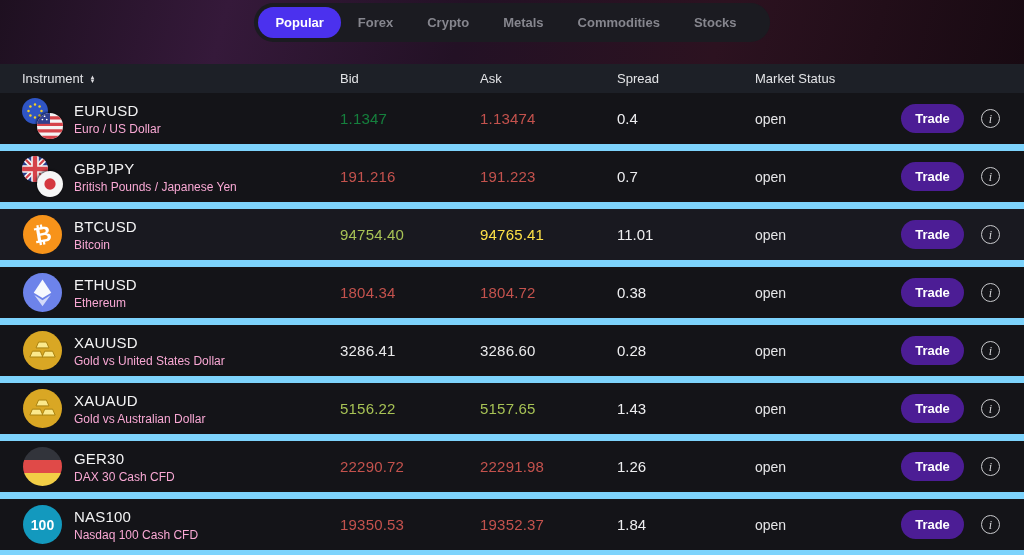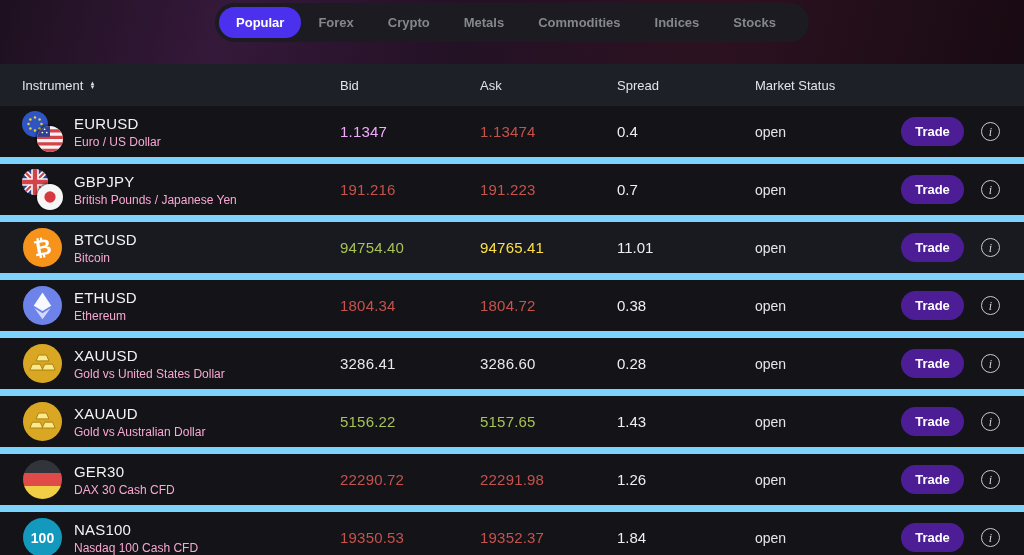--- a/index.html
+++ b/index.html
@@ -29,21 +29,21 @@
   }
   .tab.active { color:#ffffff; }
   
   .grid-cols {
     display:grid;
     grid-template-columns:318px 140px 137px 138px 146px 73px 1fr;
     align-items:center;
     padding:0 18px 0 22px;
   }
   .thead {
-    height:42px; background:#1d2027;
+    height:29px; background:#1d2027;
     font-size:13px; color:#e3e4e7;
   }
   .th { display:flex; align-items:center; gap:6px; }
   .sort { display:inline-flex; flex-direction:column; line-height:4px; font-size:6px; color:#dcdce0; cursor:pointer; }
   .rows { background:#121215; }
   .row {
     height:58px; background:#141418;
     border-bottom:7px solid #7dd3fc;
   }
   .row.hl { background:#191920; }
@@ -76,21 +76,20 @@
 </head>
 <body>
 
 <div class="top">
   <nav class="tabs" id="tabbar">
       <button class="tab active" style="background: rgb(75, 49, 238);">Popular</button>
       <button class="tab">Forex</button>
       <button class="tab">Crypto</button>
       <button class="tab">Metals</button>
       <button class="tab">Commodities</button>
-      <button class="tab">Indices</button>
       <button class="tab">Stocks</button>
     </nav>
 </div>
 
 <div class="thead grid-cols">
   <div class="th">
     <span>Instrument</span>
     <span class="sort">
         <span>▲</span>
         <span>▼</span>
@@ -140,21 +139,21 @@
               <circle cx="5" cy="6" r="0.8" fill="#fff"></circle>
               <circle cx="9" cy="6" r="0.8" fill="#fff"></circle>
             </g>
           </svg>
         </div>
       <div>
         <div class="sym">EURUSD</div>
         <div class="sub">Euro / US Dollar</div>
       </div>
     </div>
-    <div class="price bid" style="color: #f0abfc;">1.1347</div>
+    <div class="price bid" style="color: #15803d;">1.1347</div>
     <div class="price ask" style="color: rgb(196, 82, 77);">1.13474</div>
     <div class="spread">0.4</div>
     <div class="status">open</div>
     <button class="trade-btn">Trade</button>
     <span class="info">i</span>
   </div>
 
   <div class="row grid-cols">
     <div class="inst">
       <div class="icon-box">

